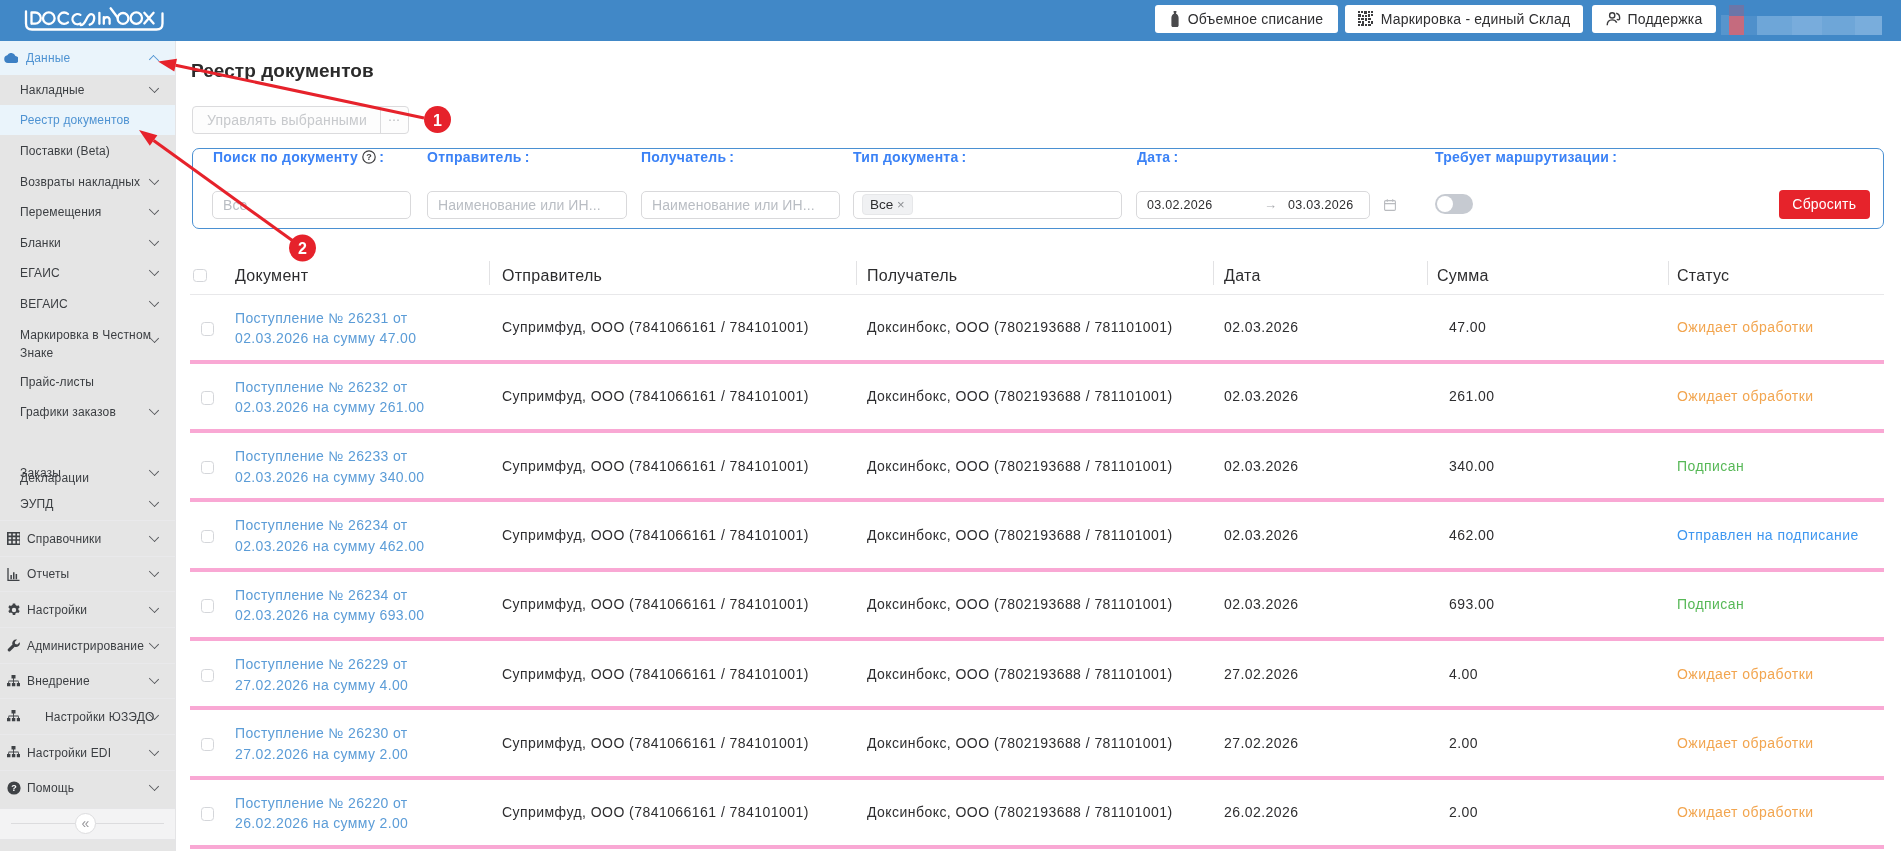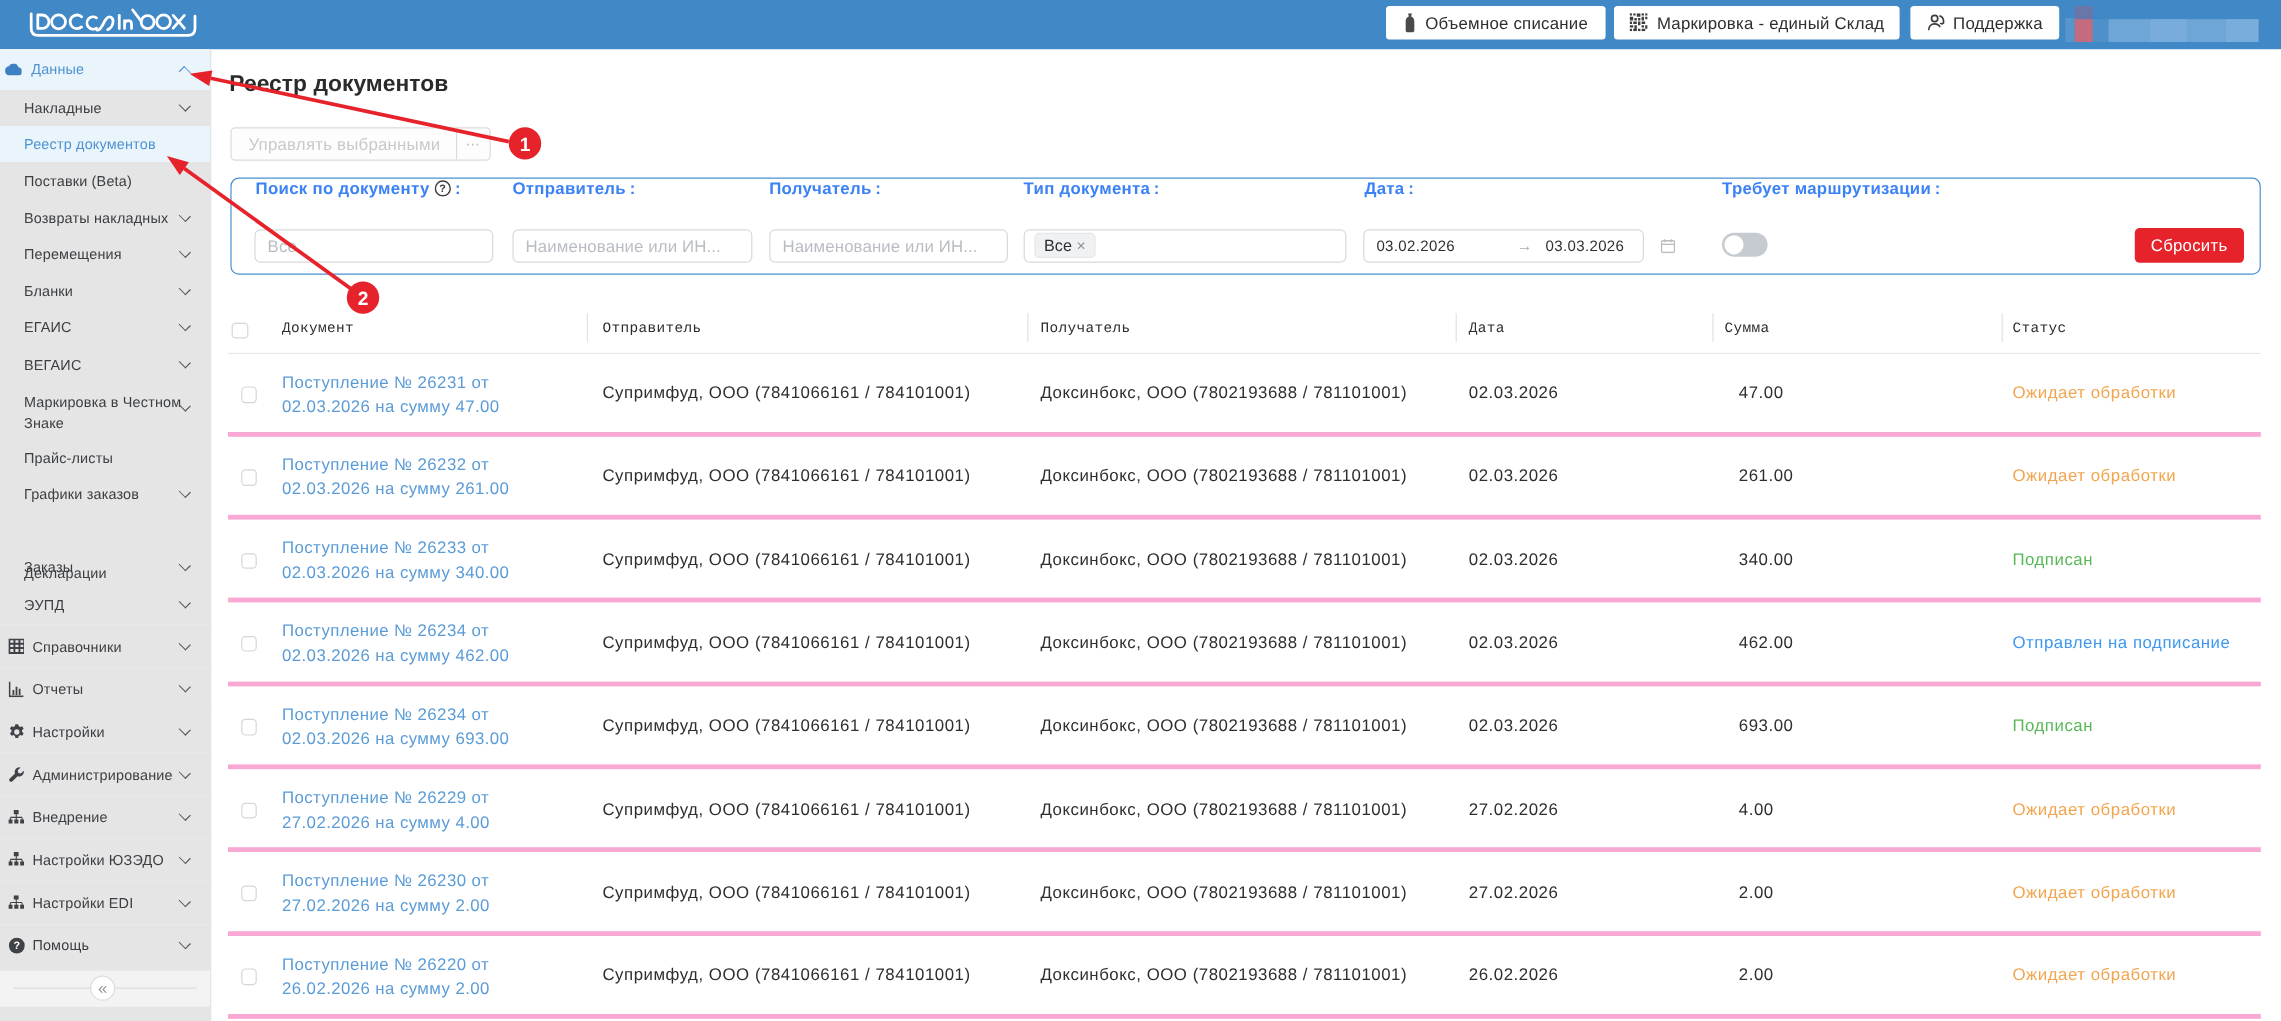--- a/index.html
+++ b/index.html
@@ -16,21 +16,21 @@
 .sdiv {position:absolute;left:0;width:175px;height:1px;background:#e9e9eb;}
 h1 {position:absolute;left:191px;top:60px;font-size:19px;font-weight:bold;color:#2b2b2b;letter-spacing:0.05px;}
 #mgr {position:absolute;left:192px;top:106px;width:217px;height:27.5px;border:1px solid #dbdbdd;border-radius:4px;background:#fdfdfd;color:#c7c9cc;font-size:14px;}
 #mgr .t1 {position:absolute;left:0;top:0;width:188px;height:100%;display:flex;align-items:center;justify-content:center;letter-spacing:0.2px;}
 #mgr .t2 {position:absolute;right:0;top:0;width:28px;height:100%;border-left:1px solid #dbdbdd;display:flex;align-items:center;justify-content:center;color:#b9bbbe;font-size:12px;letter-spacing:1px;}
 #filter {position:absolute;left:192px;top:148px;width:1692px;height:80.5px;border:1px solid #4a90d2;border-radius:7px;background:#fff;}
 .flabel {position:absolute;top:0;font-size:14px;color:#3b82f6;letter-spacing:0.25px;white-space:nowrap;font-weight:bold;}
 .finput {position:absolute;top:41.5px;height:28px;border:1px solid #d9d9db;border-radius:5px;background:#fff;display:flex;align-items:center;font-size:12.5px;color:#2e2e30;}
 .ph {color:#b9bdc3;margin-left:10px;letter-spacing:0.1px;white-space:nowrap;overflow:hidden;font-size:14px;}
 #thead {position:absolute;left:190px;top:250px;width:1694px;height:44.5px;}
-.hcell {position:absolute;top:17px;font-size:12px;color:#2c2c2e;letter-spacing:0.3px;font-family:Liberation Mono, monospace;}
+.hcell {position:absolute;top:17px;font-size:16px;color:#2c2c2e;letter-spacing:0.3px;}
 .hsep {position:absolute;top:11px;width:1px;height:24px;background:#e2e2e4;}
 .cb {position:absolute;width:13.5px;height:13.5px;border:1px solid #d4d6da;border-radius:3.5px;background:#fff;}
 .trow {position:absolute;left:190px;width:1694px;border-bottom:4px solid #f9a8d4;}
 .cell {position:absolute;top:50%;transform:translateY(-50%);font-size:14px;color:#2e2e30;letter-spacing:0.45px;white-space:nowrap;}
 .doclink {position:absolute;font-size:14px;color:#5b9cd7;line-height:20.5px;letter-spacing:0.35px;}
 #hdrline {position:absolute;left:190px;top:294px;width:1694px;height:1px;background:#e8e8ea;}
 </style></head>
 <body>
 <div id="topbar">
  <svg style="position:absolute;left:18px;top:2px;" width="152" height="34" viewBox="0 0 152 34" fill="none" stroke="#fff" stroke-width="2.3" stroke-linecap="round" stroke-linejoin="round">
@@ -184,21 +184,21 @@
 <div class="titem" style="top:625.0px;">
       <span class="ticon">
         <svg width="13" height="13" viewBox="0 0 13 13">
           <path fill="#3f4246" d="M4.5 0h4v3.6h-4zM6.1 3.6h.9v2h-.9zM1.6 5.6h9.9v1h-9.9zM1.2 6.4h.9v1.6h-.9zM6.1 6.4h.9v1.6h-.9zM11 6.4h.9v1.6h-.9zM0 8h3.4v3.2H0zM4.9 8h3.4v3.2H4.9zM9.8 8h3.2v3.2H9.8z"></path>
         </svg>
       </span>
       <span class="ttxt">Внедрение</span>
       <span class="chev"></span>
     </div>
 <div class="sdiv" style="top:657.0px;"></div>
-<div class="titem" style="top:660.5px;">
+<div class="titem" style="top:660.5px;gap:18px;">
       <span class="ticon">
         <svg width="13" height="13" viewBox="0 0 13 13">
           <path fill="#3f4246" d="M4.5 0h4v3.6h-4zM6.1 3.6h.9v2h-.9zM1.6 5.6h9.9v1h-9.9zM1.2 6.4h.9v1.6h-.9zM6.1 6.4h.9v1.6h-.9zM11 6.4h.9v1.6h-.9zM0 8h3.4v3.2H0zM4.9 8h3.4v3.2H4.9zM9.8 8h3.2v3.2H9.8z"></path>
         </svg>
       </span>
       <span class="ttxt">Настройки ЮЗЭДО</span>
       <span class="chev"></span>
     </div>
 <div class="sdiv" style="top:693.0px;"></div>
 <div class="titem" style="top:696.5px;">

